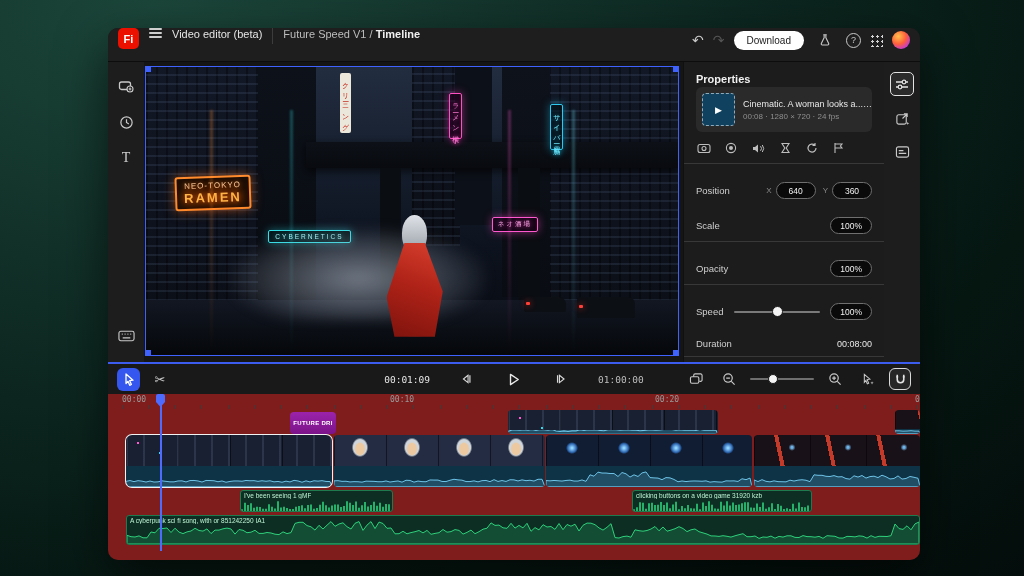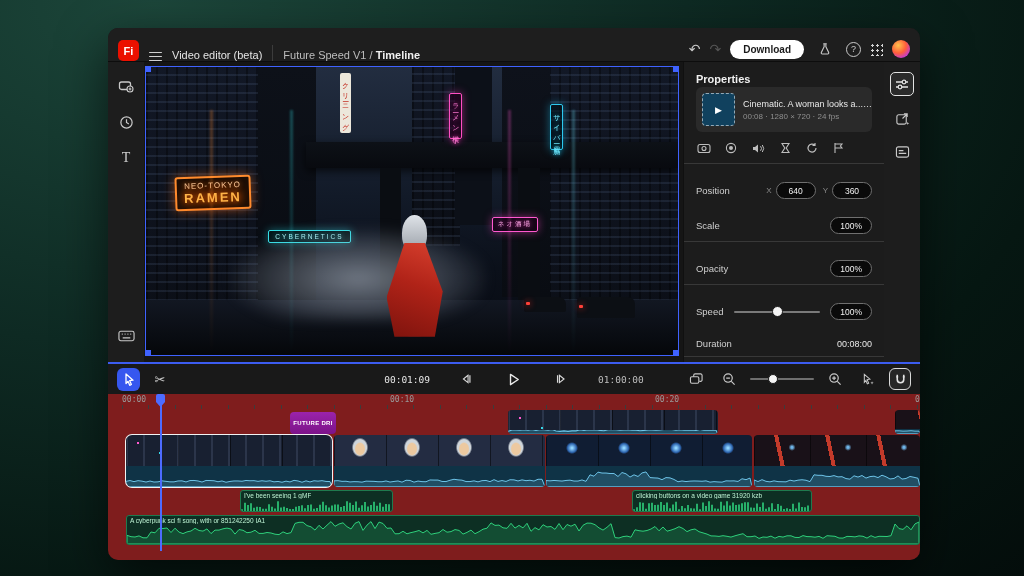--- a/index.html
+++ b/index.html
@@ -1,32 +1,32 @@
 <!DOCTYPE html>
 <html><head>
 <meta charset="utf-8">
 <style>
 *{margin:0;padding:0;box-sizing:border-box}
 html,body{width:1024px;height:576px;overflow:hidden;font-family:"Liberation Sans",sans-serif;background:#04100d}
 #stage{position:relative;width:1024px;height:576px;background:radial-gradient(130% 150% at 15% 0%,#1c463a 0%,#0e2a23 40%,#061712 70%,#030a09 100%)}
 #app{position:absolute;left:108px;top:28px;width:812px;height:532px;background:#181818;border-radius:10px;box-shadow:0 18px 50px rgba(0,0,0,.6);overflow:hidden}
 
 
-.topbar{position:absolute;left:0;top:0;width:812px;height:34px;background:#1e1e1e;display:flex;align-items:flex-end;padding:0 10px;gap:10px;border-bottom:1px solid #0d0d0d}
+.topbar{position:absolute;left:0;top:0;width:812px;height:34px;background:#1e1e1e;display:flex;align-items:flex-start;padding:0 10px;gap:10px;border-bottom:1px solid #0d0d0d}
 .logo{width:21px;height:21px;border-radius:5px;background:#eb1000;color:#fff;font-weight:bold;font-size:11px;display:flex;align-items:center;justify-content:center}
 .burger{display:flex;flex-direction:column;gap:2.5px;width:13px;cursor:pointer}
 .burger i{height:1.5px;background:#cfcfcf;border-radius:1px}
 .appname{color:#e4e4e4;font-size:11px}
 .tb-sep{width:1px;height:16px;background:#3c3c3c}
 .crumb{color:#bdbdbd;font-size:11px}
 .crumb b{color:#f0f0f0}
 .tb-right{margin-left:auto;display:flex;align-items:center;gap:9px}
 .uicon{font-size:14px;color:#c9c9c9;line-height:1}
 .uicon.dim{color:#555}
-.dl{background:#fff;color:#1a1a1a;font-size:10px;font-weight:bold;border:none;border-radius:11px;padding:4px 13px;cursor:pointer}
+.dl{background:#fff;color:#1a1a1a;font-size:10px;font-weight:normal;border:none;border-radius:11px;padding:4px 13px;cursor:pointer}
 .qmark{width:15px;height:15px;border:1.3px solid #c9c9c9;border-radius:50%;color:#c9c9c9;font-size:9px;display:flex;align-items:center;justify-content:center}
 .grid9{width:13px;height:13px;background-image:radial-gradient(#d4d4d4 1.1px,transparent 1.3px);background-size:5px 5px;background-position:0 0}
 .avatar{width:18px;height:18px;border-radius:50%;background:radial-gradient(circle at 35% 30%,#ffc24d,#ff5e3a 45%,#c13bd6 78%,#6b2ff7)}
 
 
 .sidebar{position:absolute;left:0;top:34px;width:36px;height:300px;background:#1d1d1d;display:flex;flex-direction:column;align-items:center;padding-top:12px;gap:12px}
 .rail{position:absolute;left:776px;top:34px;width:36px;height:300px;background:#1d1d1d;display:flex;flex-direction:column;align-items:center;padding-top:10px;gap:10px}
 .ibtn{width:24px;height:24px;display:flex;align-items:center;justify-content:center;border-radius:5px;color:#c9c9c9;cursor:pointer}
 .ibtn.active{border:1.4px solid #e3e3e3;background:#2b2b2b}
 .ibtn svg{display:block}

